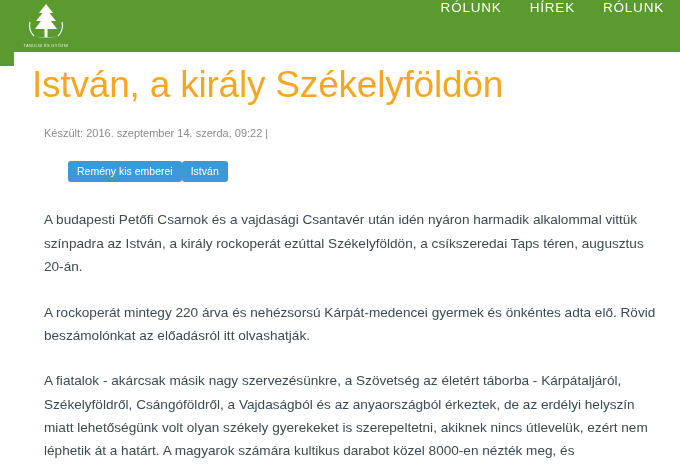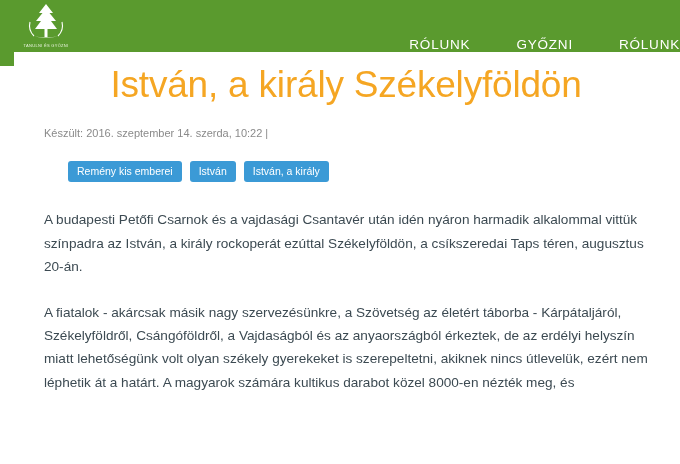--- a/index.html
+++ b/index.html
@@ -47,26 +47,26 @@
   .logo-caption {
     font-size: 4px;
     color: #e8f3dc;
     letter-spacing: .3px;
     margin-top: 1px;
     white-space: nowrap;
   }
 
   .nav {
     position: absolute;
-    right: 0;
+    right: 16px;
     top: 0;
     height: 52px;
     display: flex;
-    align-items: flex-end;
-    gap: 46px;
+    align-items: flex-start;
+    gap: 28px;
   }
   .nav-item {
     color: #ffffff;
     font-size: 13.5px;
     letter-spacing: .8px;
     text-decoration: none;
     white-space: nowrap;
     cursor: pointer;
   }
 
@@ -79,33 +79,31 @@
   }
 
   .title {
     margin: 0;
     padding: 12px 20px 0 32px;
     color: #f5a623;
     font-size: 37px;
     font-weight: normal;
     line-height: 1.12;
     letter-spacing: -0.2px;
-    text-align: center;
   }
 
   .meta {
     padding: 22px 20px 0 44px;
     color: #8a8a8a;
     font-size: 11px;
   }
 
   .tags {
     padding: 22px 20px 0 68px;
     display: flex;
-    gap: 8px;
     flex-wrap: wrap;
   }
   .tag {
     background: #3b9ad6;
     color: #ffffff;
     font-size: 10.5px;
     padding: 4px 9px 5px 9px;
     border-radius: 3px;
     white-space: nowrap;
     cursor: pointer;
@@ -151,38 +149,38 @@
             <path d="M6 20 q-2 8 4 14"></path>
             <path d="M38 20 q2 8 -4 14"></path>
           </g>
         </svg>
       </span>
       <span class="logo-caption">TANULNI ÉS GYŐZNI</span>
     </div>
 
     <nav class="nav">
       <a class="nav-item" href="#">RÓLUNK</a>
-      <a class="nav-item" href="#">GYŐZNI</a>
+      <a class="nav-item" href="#">HÍREK</a>
       <a class="nav-item" href="#">RÓLUNK</a>
     </nav>
   </div>
 
   <div class="left-accent"></div>
 
   <div class="content">
 
     <h1 class="title">István, a király Székelyföldön</h1>
 
-    <div class="meta">Készült: 2016. szeptember 14. szerda, 10:22   |</div>
+    <div class="meta">Készült: 2016. szeptember 14. szerda, 09:22   |</div>
 
     <div class="tags">
       <span class="tag">Remény kis emberei</span>
       <span class="tag">István</span>
-      <span class="tag">István, a király</span>
     </div>
 
     <div class="body-text">
       <p>A budapesti Petőfi Csarnok és a vajdasági Csantavér után idén nyáron harmadik alkalommal vittük színpadra az István, a király rockoperát ezúttal Székelyföldön, a csíkszeredai Taps téren, augusztus 20-án.</p>
+      <p>A rockoperát mintegy 220 árva és nehézsorsú Kárpát-medencei gyermek és önkéntes adta elő. Rövid beszámolónkat az előadásról itt olvashatják.</p>
       <p>A fiatalok - akárcsak másik nagy szervezésünkre, a Szövetség az életért táborba - Kárpátaljáról, Székelyföldről, Csángóföldről, a Vajdaságból és az anyaországból érkeztek, de az erdélyi helyszín miatt lehetőségünk volt olyan székely gyerekeket is szerepeltetni, akiknek nincs útlevelük, ezért nem léphetik át a határt. A magyarok számára kultikus darabot közel 8000-en nézték meg, és</p>
     </div>
   </div>
 
 </div>
 
 </body></html>

